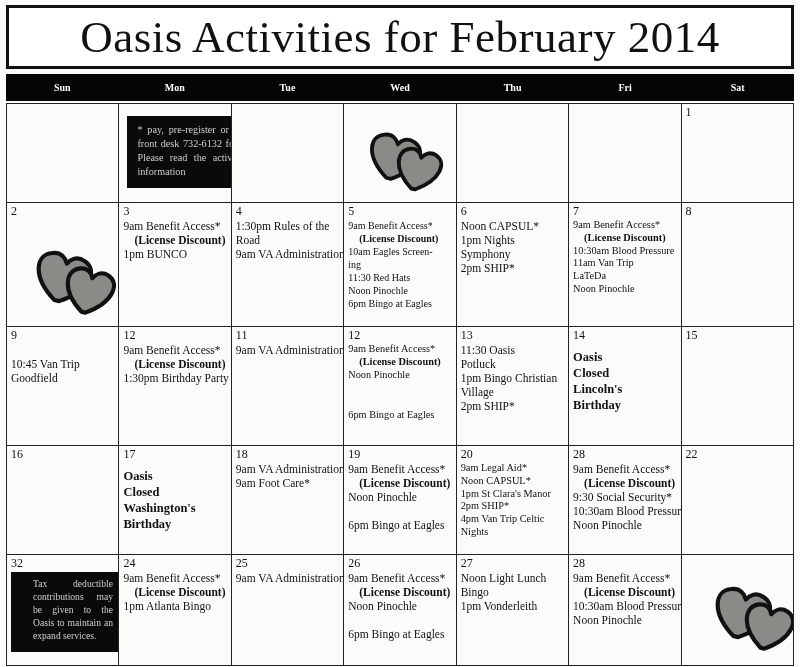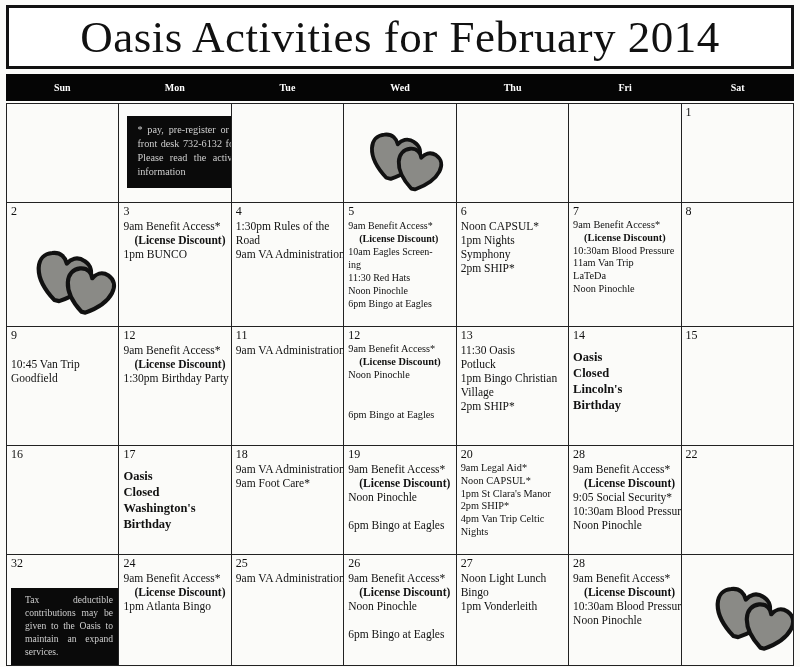--- a/index.html
+++ b/index.html
@@ -123,23 +123,23 @@
   .note-top{
     position:absolute;
     left:8px;top:12px;
     width:238px;height:72px;
     padding:7px 10px 0 10px;
     font-size:10.2px;
     line-height:14px;
     text-align:justify;
   }
   .note-tax{
-    margin-top:18px;
+    margin-top:2px;
     width:108px;height:80px;
-    padding:5px 6px 0 14px;
+    padding:5px 6px 0 22px;
     font-size:9.6px;
     line-height:13px;
     text-align:justify;
   }
 
   
   .hearts{
     position:absolute;
     pointer-events:none;
   }
@@ -356,21 +356,21 @@
             <span class="ev">2pm SHIP*</span>
             <span class="ev">4pm Van Trip Celtic</span>
             <span class="ev">Nights</span>
           </div>
         </div>
         <div class="cell">
           <span class="daynum">28</span>
           <div class="events">
             <span class="ev">9am Benefit Access*</span>
             <span class="ev ind">(License Discount)</span>
-            <span class="ev">9:05 Social Security*</span>
+            <span class="ev">9:30 Social Security*</span>
             <span class="ev">10:30am Blood Pressure</span>
             <span class="ev">Noon Pinochle</span>
           </div>
         </div>
         <div class="cell">
           <span class="daynum">22</span>
         </div>
       </div>
       <div class="week w5">
         <div class="cell">

